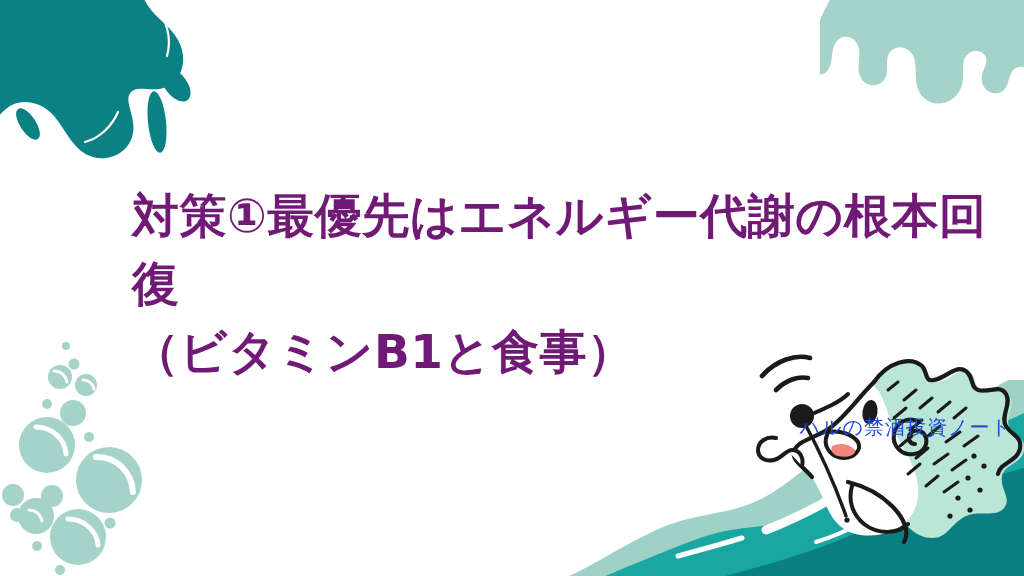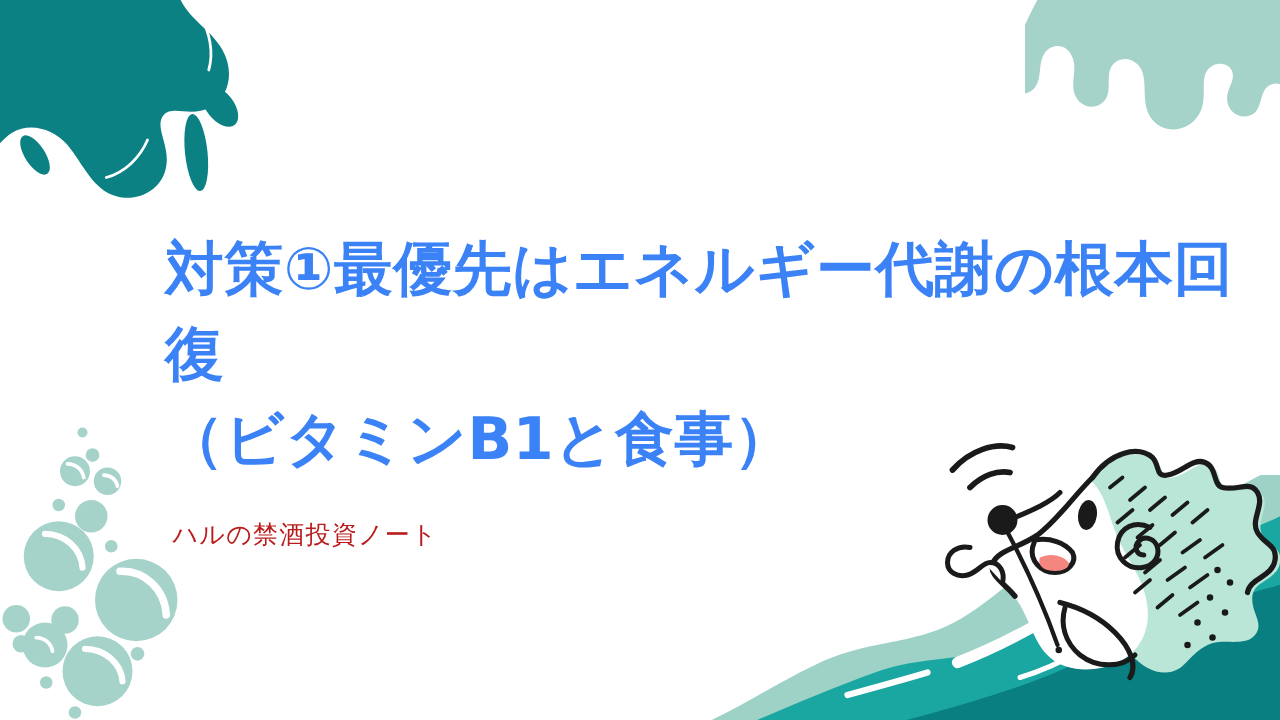--- a/index.html
+++ b/index.html
@@ -32,37 +32,38 @@
 
   
   #text-block {
     position: absolute;
     left: 132px;
     top: 182px;
     width: 880px;
   }
   #page-title {
     margin: 0;
-    color: #3b82f6;
+    color: #701a75;
     font-family: "DejaVu Sans", sans-serif;
     font-size: 47px;
     font-weight: 700;
     line-height: 1.45;
     letter-spacing: 0.5px;
     white-space: pre-line;
   }
   #page-subtitle {
     margin: 0;
     padding-left: 6px;
     padding-top: 28px;
-    color: #b91c1c;
+    color: #1d4ed8;
     font-family: "DejaVu Sans", sans-serif;
     font-size: 20px;
     font-weight: 500;
     letter-spacing: 1px;
+    text-align: right;
   }
 </style>
 </head>
 <body>
 
 <div id="slide">
 
   <div class="deco" id="splash-topleft">
     <svg viewBox="0 0 300 230" width="300" height="230" xmlns="http://www.w3.org/2000/svg">
       <path fill="#0b8184" d="

